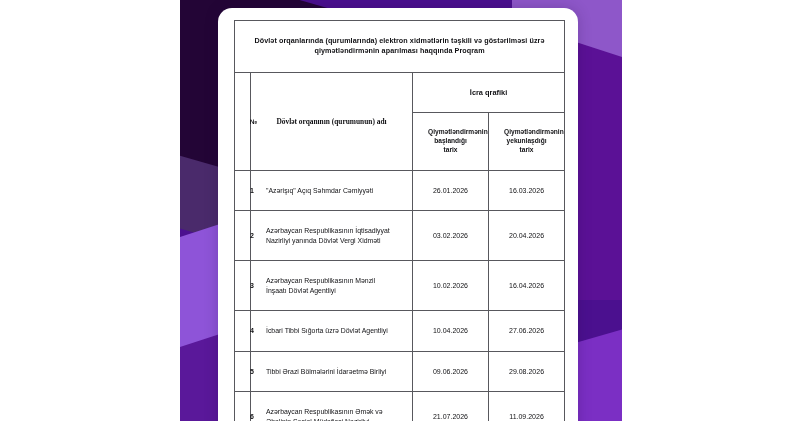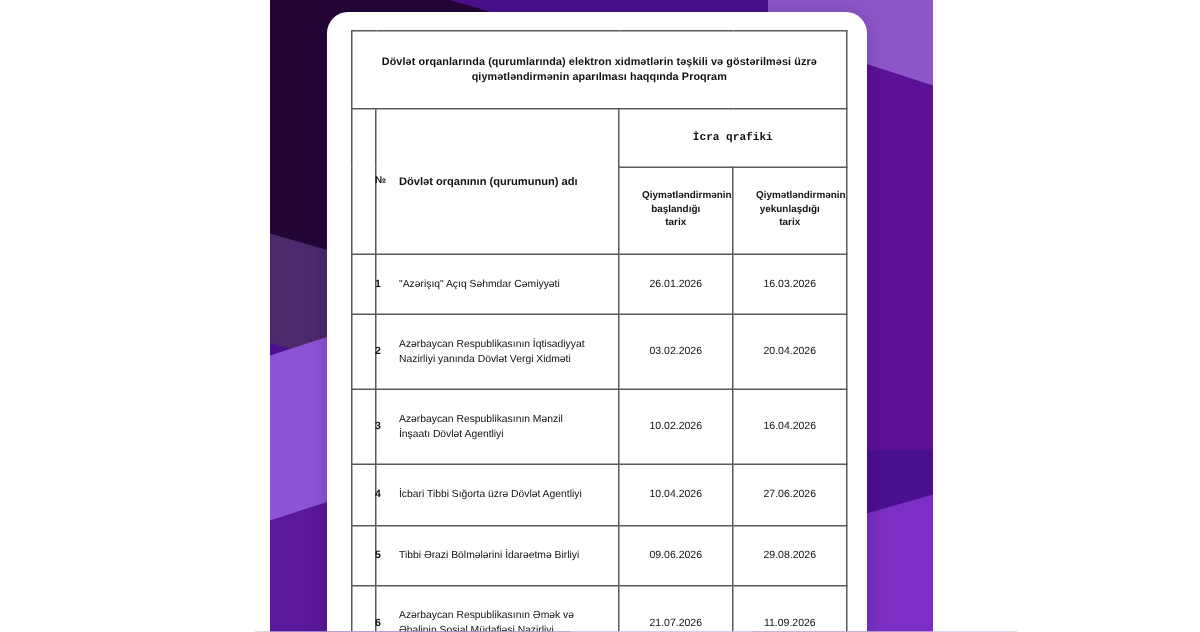--- a/index.html
+++ b/index.html
@@ -124,31 +124,31 @@
     letter-spacing: 0.01em;
   }
 
   .th-num {
     width: 16px;
     text-align: center;
     font-size: 6.6px;
     font-weight: bold;
   }
   .th-org {
-    text-align: left;
+    text-align: center;
     font-size: 7.4px;
     font-weight: bold;
     padding: 5px 2px;
+    font-family: Liberation Serif, serif;
   }
   .th-sched {
     text-align: center;
     font-size: 7.4px;
     font-weight: bold;
     padding: 5px 2px;
-    font-family: Liberation Mono, monospace;
   }
   .th-date {
     text-align: center;
     font-size: 6.6px;
     font-weight: bold;
     line-height: 1.35;
     padding: 5px 3px;
   }
 
   .cell-num {

